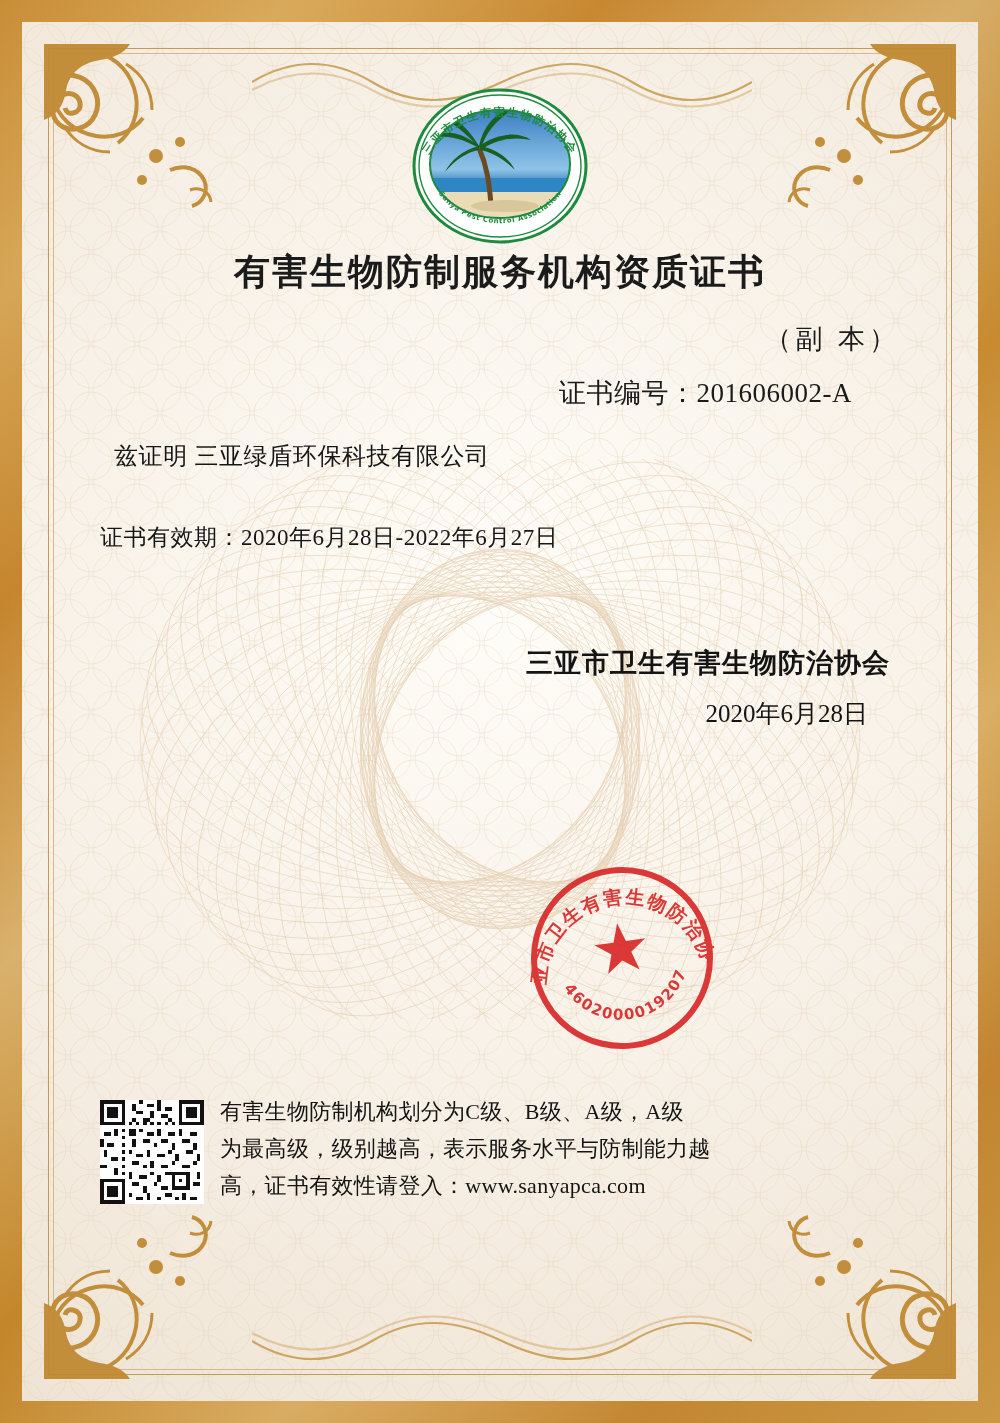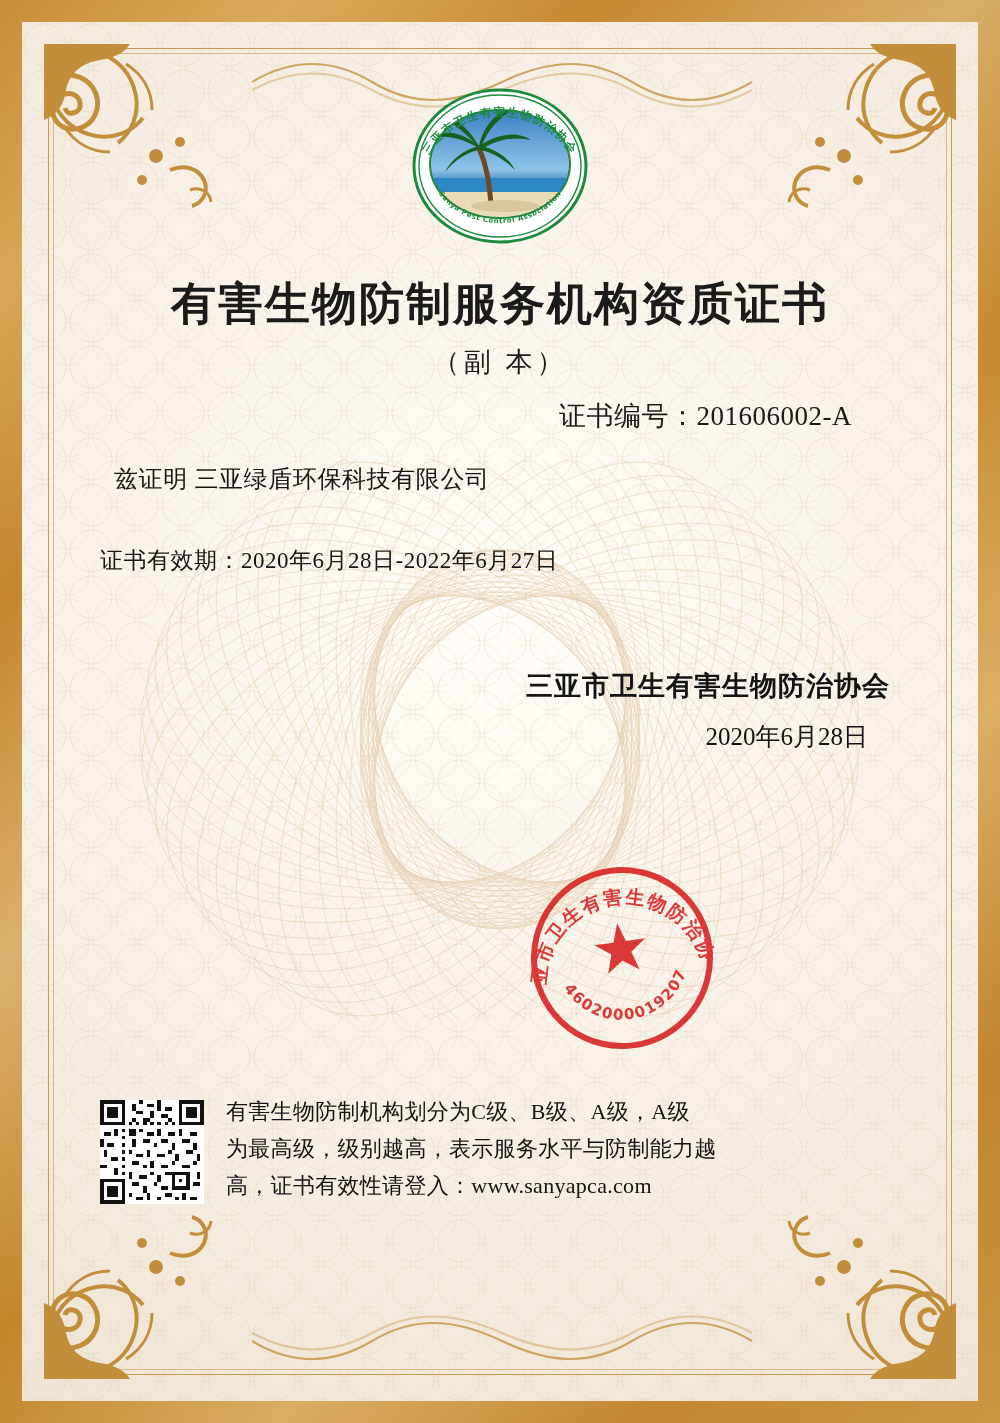--- a/index.html
+++ b/index.html
@@ -107,34 +107,33 @@
 
   .emblem {
     position: relative;
     width: 190px;
     height: 162px;
     margin: 64px auto 0;
   }
 
   .title {
     text-align: center;
-    font-size: 45px;
+    font-size: 36px;
     letter-spacing: 2px;
     font-weight: 700;
     color: #1b1b1b;
-    margin-top: 26px;
     font-family: "DejaVu Sans", "Liberation Sans", sans-serif;
   }
   .subtitle {
-    text-align: center;
+    text-align: right;
     font-size: 27px;
     color: #1b1b1b;
-    margin-top: 10px;
+    margin-top: 24px;
     letter-spacing: 4px;
-    font-family: Liberation Serif, serif;
+    font-family: Liberation Sans, sans-serif;
   }
 
   .cert-no {
     text-align: right;
     font-size: 27px;
     color: #1b1b1b;
     margin-top: 18px;
     padding-right: 48px;
     letter-spacing: 0.5px;
   }
@@ -199,21 +198,21 @@
     opacity: 0.88;
   }
 
   .footnote-wrap {
     position: absolute;
     left: 78px;
     right: 78px;
     bottom: 196px;
     display: flex;
     align-items: flex-start;
-    gap: 22px;
+    gap: 16px;
   }
   .qr {
     width: 104px;
     height: 104px;
     flex: 0 0 104px;
     margin-top: 6px;
   }
   .footnote {
     font-size: 22px;
     line-height: 1.68;

